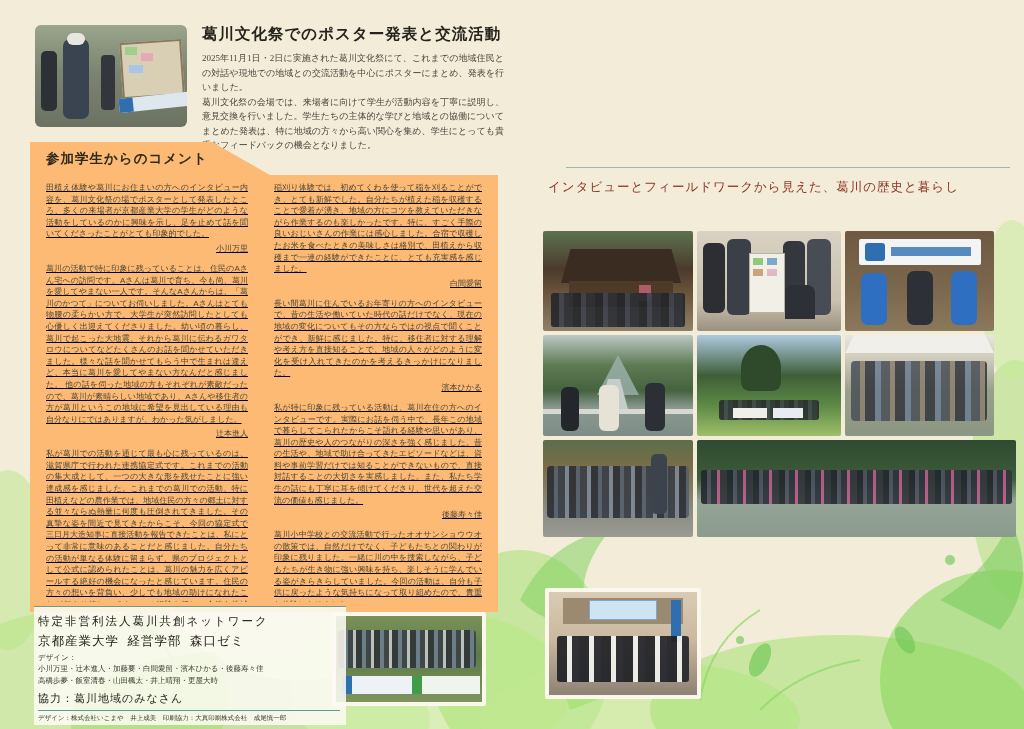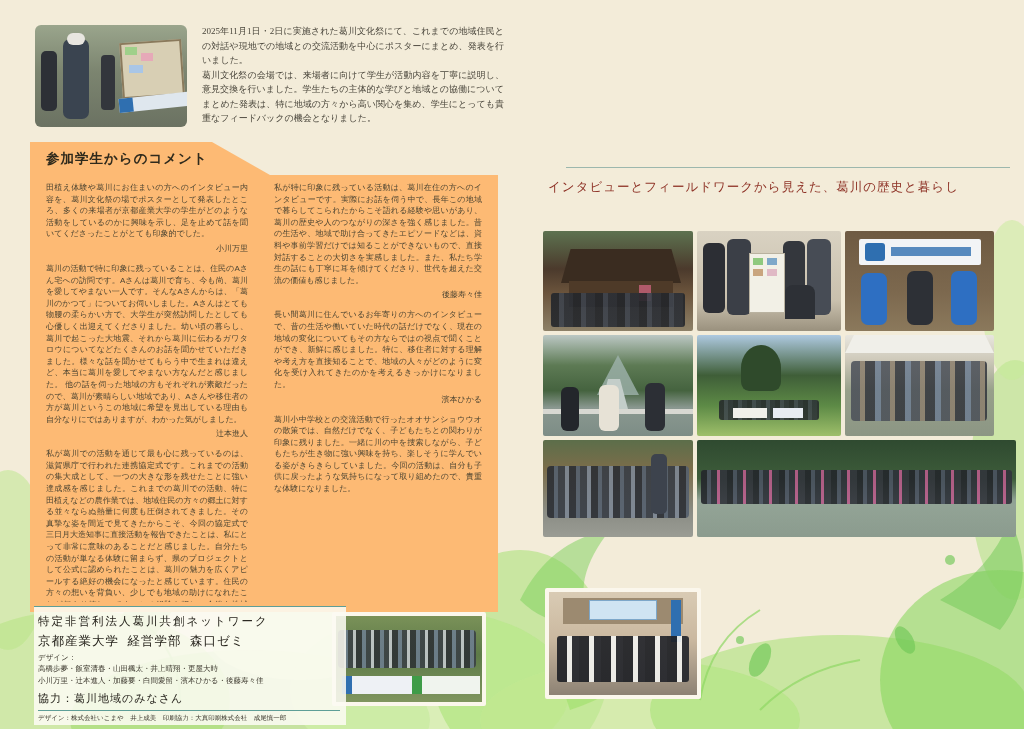--- a/index.html
+++ b/index.html
@@ -7,21 +7,21 @@
   #page{position:relative;width:1024px;height:729px;background:#f3ecd9;overflow:hidden;}
   .abs{position:absolute;}
   
   #article{left:202px;top:24px;width:302px;}
   #article h1{margin:0 0 6px 0;font-family:"Liberation Serif",serif;font-size:15.5px;font-weight:bold;color:#26231c;letter-spacing:1px;}
   #article p{margin:0;font-size:9px;line-height:1.62;color:#4a463c;text-align:justify;font-family:"Liberation Serif",serif;}
   
   #cbox{left:30px;top:142px;width:468px;height:470px;background:#fdba74;z-index:2;
         clip-path:polygon(0 0,182px 0,240px 33px,468px 33px,468px 470px,0 470px);}
   #cbox .head{position:absolute;left:16px;top:8px;font-size:13.5px;font-weight:bold;color:#2f2a1c;letter-spacing:1px;}
-  .ccol{position:absolute;top:40px;height:420px;overflow:hidden;}
+  .ccol{position:absolute;top:40px;height:420px;overflow:hidden;text-decoration:underline;}
   #ccol1{left:16px;width:202px;}
   #ccol2{left:244px;width:208px;}
   .comment p{margin:0;font-size:8px;line-height:1.45;color:#4d4532;text-align:justify;}
   .comment .author{font-size:8px;color:#4d4532;text-align:right;margin:3px 0 9px 0;}
   
   #rtitle{left:545px;top:56px;width:465px;text-align:center;font-family:"Liberation Serif",serif;
           font-weight:bold;color:#265139;font-size:35px;line-height:1.22;letter-spacing:3px;z-index:3;}
   #rrule{left:566px;top:167px;width:444px;height:1px;background:#9cb7ad;z-index:3;}
   #rsub{left:516px;top:179px;width:475px;text-align:center;font-family:"Liberation Serif",serif;
         font-size:12.5px;color:#8e3226;letter-spacing:1px;z-index:3;}
@@ -86,20 +86,21 @@
     <i style="left:32px;top:8px;width:18px;height:12px;background:#e8e6e0;border-radius:6px;"></i>
     <i style="left:66px;top:30px;width:14px;height:55px;background:#33363c;border-radius:4px;"></i>
     <i style="left:86px;top:16px;width:58px;height:52px;background:#d8cfb4;transform:rotate(-4deg);border:2px solid #8a7a5c;"></i>
     <i style="left:90px;top:22px;width:12px;height:8px;background:#9fd08a;"></i>
     <i style="left:106px;top:28px;width:12px;height:8px;background:#e6a9b8;"></i>
     <i style="left:94px;top:40px;width:14px;height:8px;background:#a9c6e6;"></i>
     <i style="left:84px;top:70px;width:62px;height:14px;background:#dfe7ee;transform:rotate(-6deg);border-left:14px solid #2f6fb0;"></i>
   </div>
 
   <div id="article" class="abs">
+    <h1>葛川文化祭でのポスター発表と交流活動</h1>
     <p>2025年11月1日・2日に実施された葛川文化祭にて、これまでの地域住民との対話や現地での地域との交流活動を中心にポスターにまとめ、発表を行いました。</p>
     <p>葛川文化祭の会場では、来場者に向けて学生が活動内容を丁寧に説明し、意見交換を行いました。学生たちの主体的な学びと地域との協働についてまとめた発表は、特に地域の方々から高い関心を集め、学生にとっても貴重なフィードバックの機会となりました。</p>
   </div>
 
   <div id="cbox" class="abs">
     <div class="head">参加学生からのコメント</div>
     <div id="ccol1" class="ccol">
       <div class="comment">
         <p>田植え体験や葛川にお住まいの方へのインタビュー内容を、葛川文化祭の場でポスターとして発表したところ、多くの来場者が京都産業大学の学生がどのような活動をしているのかに興味を示し、足を止めて話を聞いてくださったことがとても印象的でした。</p>
         <div class="author">小川万里</div>
@@ -108,26 +109,30 @@
         <p>葛川の活動で特に印象に残っていることは、住民のAさん宅への訪問です。Aさんは葛川で育ち、今も尚、葛川を愛してやまない一人です。そんなAさんからは、「葛川のかつて」についてお伺いしました。Aさんはとても物腰の柔らかい方で、大学生が突然訪問したとしても心優しく出迎えてくださりました。幼い頃の暮らし、葛川で起こった大地震、それから葛川に伝わるガワタロウについてなどたくさんのお話を聞かせていただきました。様々な話を聞かせてもらう中で生まれは違えど、本当に葛川を愛してやまない方なんだと感じました。 他の話を伺った地域の方もそれぞれが素敵だったので、葛川が素晴らしい地域であり、Aさんや移住者の方が葛川というこの地域に希望を見出している理由も自分なりにではありますが、わかった気がしました。</p>
         <div class="author">辻本進人</div>
       </div>
       <div class="comment">
         <p>私が葛川での活動を通じて最も心に残っているのは、滋賀県庁で行われた連携協定式です。これまでの活動の集大成として、一つの大きな形を残せたことに強い達成感を感じました。これまでの葛川での活動、特に田植えなどの農作業では、地域住民の方々の郷土に対する並々ならぬ熱量に何度も圧倒されてきました。その真摯な姿を間近で見てきたからこそ、今回の協定式で三日月大造知事に直接活動を報告できたことは、私にとって非常に意味のあることだと感じました。自分たちの活動が単なる体験に留まらず、県のプロジェクトとして公式に認められたことは、葛川の魅力を広くアピールする絶好の機会になったと感じています。住民の方々の想いを背負い、少しでも地域の助けになれたことが何より嬉しいです。この経験を糧に、今後も地域と社会を繋ぐ役割を大切にしていきたいです。</p>
 
       </div>
     </div>
     <div id="ccol2" class="ccol">
       <div class="comment">
+        <p>稲刈り体験では、初めてくわを使って稲を刈ることができ、とても新鮮でした。自分たちが植えた稲を収穫することで愛着が湧き、地域の方にコツを教えていただきながら作業するのも楽しかったです。特に、すごく手際の良いおじいさんの作業には感心しました。合宿で収穫したお米を食べたときの美味しさは格別で、田植えから収穫まで一連の経験ができたことに、とても充実感を感じました。</p>
+        <div class="author">白間愛留</div>
+      </div>
+      <div class="comment">
+        <p>長い間葛川に住んでいるお年寄りの方へのインタビューで、昔の生活や働いていた時代の話だけでなく、現在の地域の変化についてもその方ならではの視点で聞くことができ、新鮮に感じました。特に、移住者に対する理解や考え方を直接知ることで、地域の人々がどのように変化を受け入れてきたのかを考えるきっかけになりました。</p>
+        <div class="author">濱本ひかる</div>
+      </div>
+      <div class="comment">
         <p>私が特に印象に残っている活動は、葛川在住の方へのインタビューです。実際にお話を伺う中で、長年この地域で暮らしてこられたからこそ語れる経験や思いがあり、葛川の歴史や人のつながりの深さを強く感じました。昔の生活や、地域で助け合ってきたエピソードなどは、資料や事前学習だけでは知ることができないもので、直接対話することの大切さを実感しました。また、私たち学生の話にも丁寧に耳を傾けてくださり、世代を超えた交流の価値も感じました。</p>
         <div class="author">後藤寿々佳</div>
-      </div>
-      <div class="comment">
-        <p>長い間葛川に住んでいるお年寄りの方へのインタビューで、昔の生活や働いていた時代の話だけでなく、現在の地域の変化についてもその方ならではの視点で聞くことができ、新鮮に感じました。特に、移住者に対する理解や考え方を直接知ることで、地域の人々がどのように変化を受け入れてきたのかを考えるきっかけになりました。</p>
-        <div class="author">濱本ひかる</div>
       </div>
       <div class="comment">
         <p>葛川小中学校との交流活動で行ったオオサンショウウオの散策では、自然だけでなく、子どもたちとの関わりが印象に残りました。一緒に川の中を捜索しながら、子どもたちが生き物に強い興味を持ち、楽しそうに学んでいる姿がきらきらしていました。今回の活動は、自分も子供に戻ったような気持ちになって取り組めたので、貴重な体験になりました。</p>
 
       </div>
     </div>
   </div>
 
   <div id="rrule" class="abs"></div>
   <div id="rsub" class="abs">インタビューとフィールドワークから見えた、葛川の歴史と暮らし</div>
@@ -195,20 +200,20 @@
     <i style="left:14px;top:6px;width:120px;height:26px;background:#9c8a70;"></i>
     <i style="left:40px;top:8px;width:66px;height:18px;background:#cfe4f2;border:1px solid #7da7c9;"></i>
     <i style="left:122px;top:8px;width:10px;height:42px;background:#2f6fb0;"></i>
     <i style="left:8px;top:44px;width:132px;height:46px;background:repeating-linear-gradient(90deg,#1f2126 0 10px,#f2f2ee 10px 15px,#24262c 15px 22px);opacity:.92;border-radius:3px;"></i>
   </div>
 
   <div id="org" class="abs">
     <div class="nm">特定非営利法人葛川共創ネットワーク</div>
     <div class="univ">京都産業大学 経営学部 森口ゼミ</div>
     <p class="sm">デザイン：</p>
+    <p class="sm">小川万里・辻本進人・加藤要・白間愛留・濱本ひかる・後藤寿々佳</p>
     <p class="sm">高橋歩夢・飯室清春・山田楓太・井上晴翔・更屋大時</p>
-    <p class="sm">小川万里・辻本進人・加藤要・白間愛留・濱本ひかる・後藤寿々佳</p>
     <div class="coop">協力：葛川地域のみなさん</div>
     <div class="credits">デザイン：株式会社いこまや　井上成美　印刷協力：大真印刷株式会社　成尾慎一郎</div>
   </div>
 
 
 </div>
 
 </body></html>

